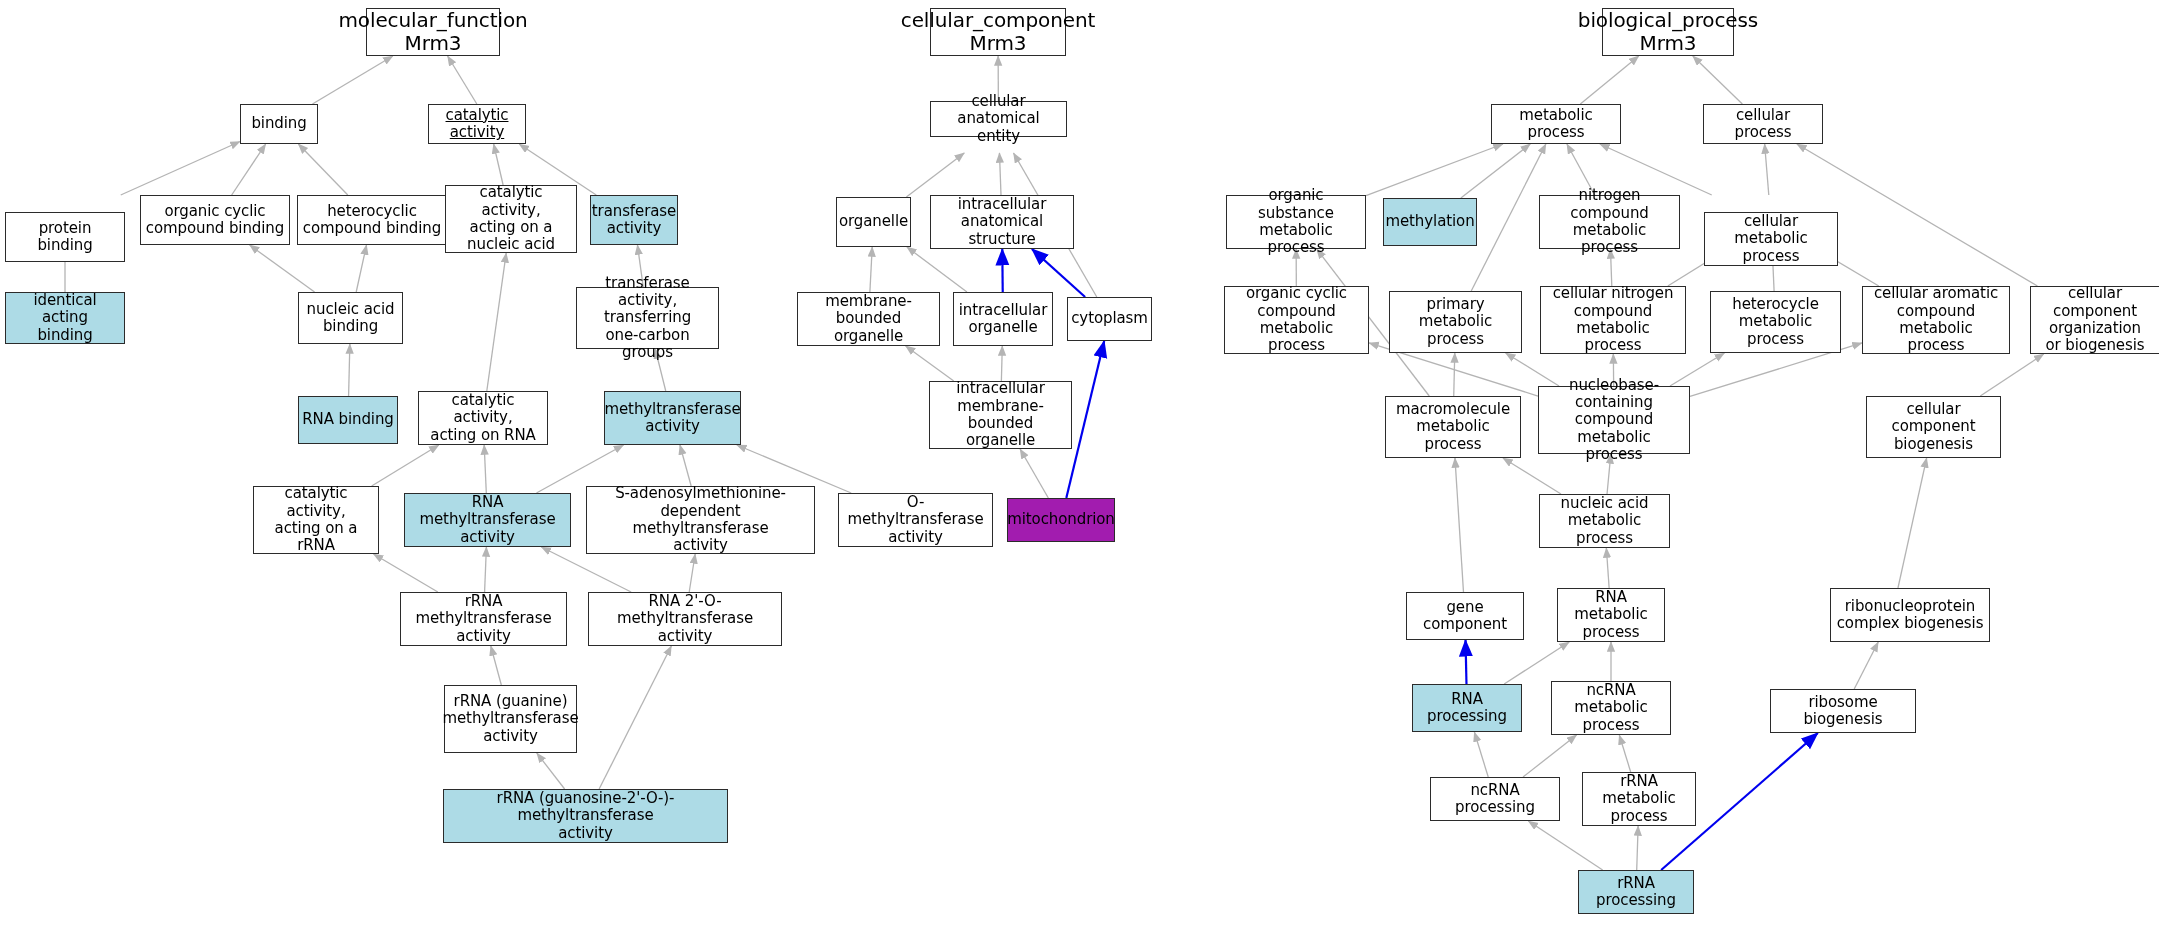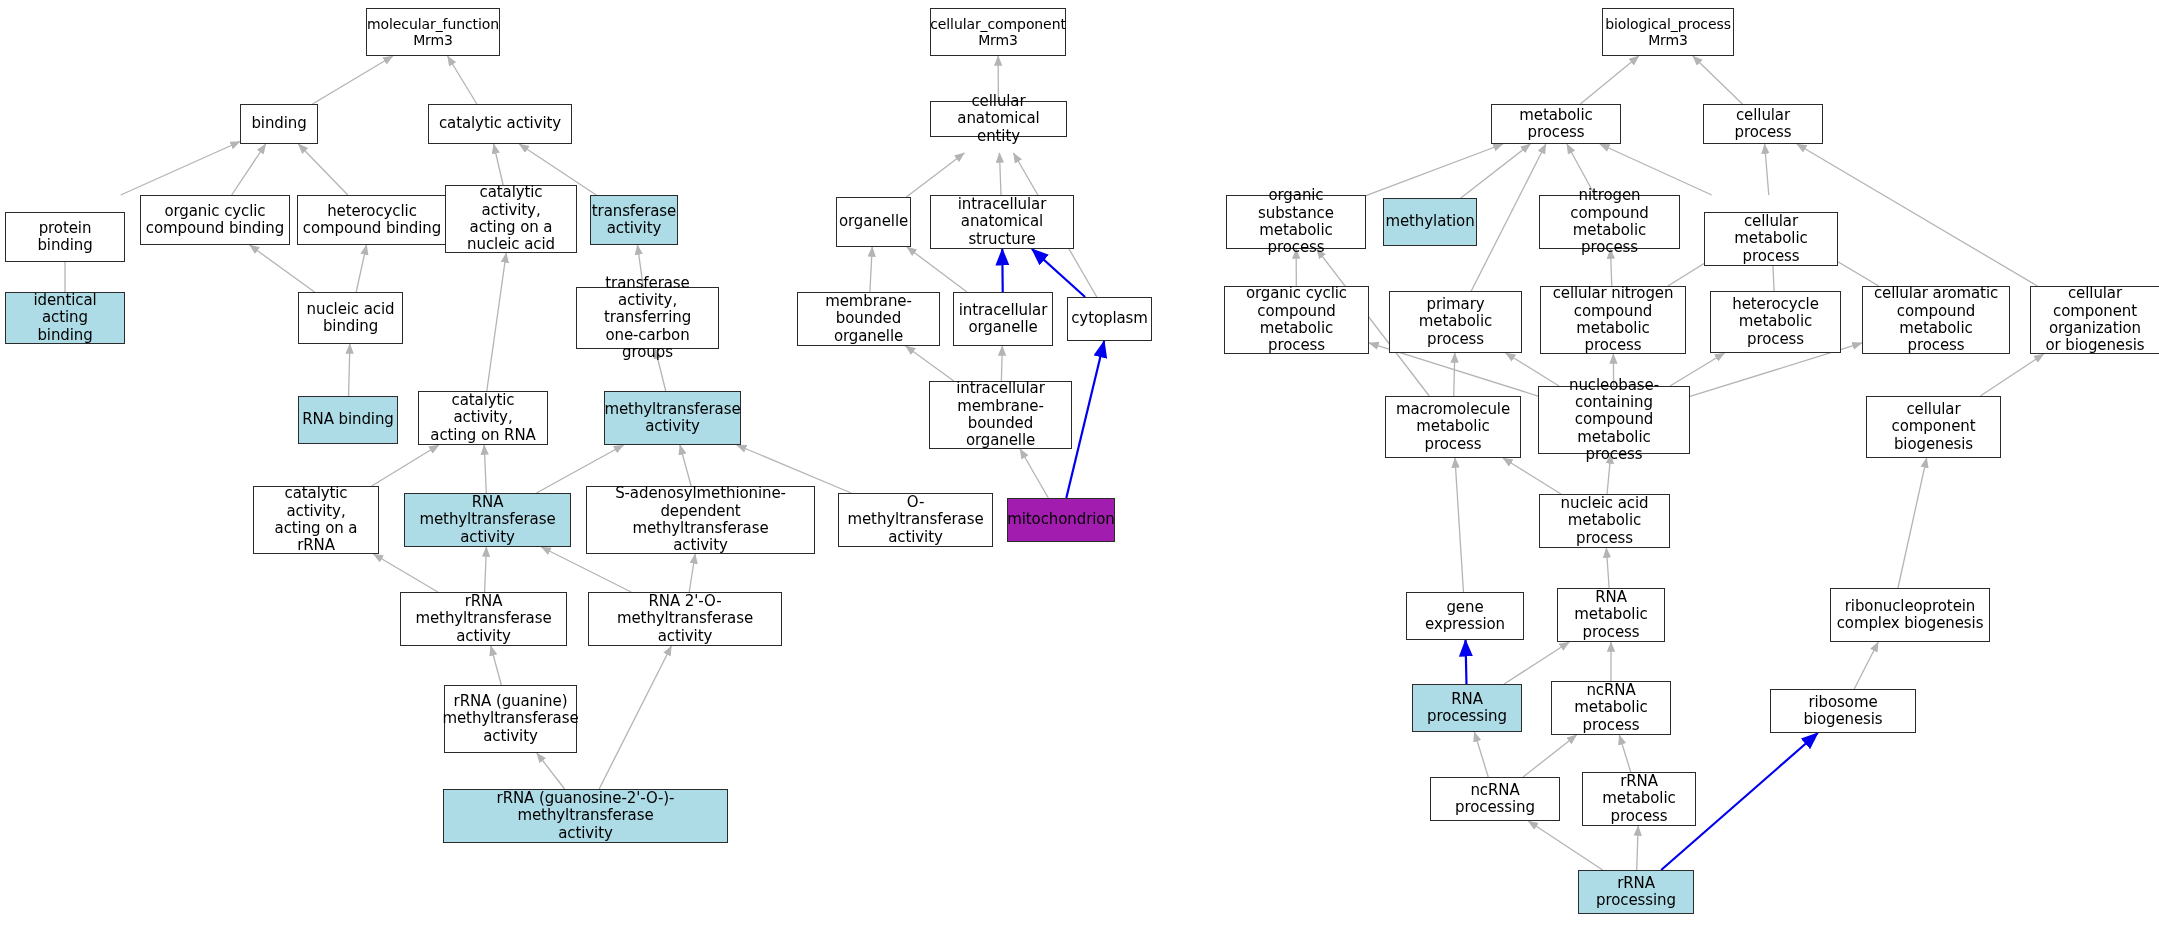--- a/index.html
+++ b/index.html
@@ -49,21 +49,21 @@
     white-space: pre-line;
     letter-spacing: -0.1px;
   }
   .go-node.fill-light {
     background: #addbe6;
   }
   .go-node.fill-strong {
     background: #a21caf;
   }
   .go-node.root {
-    font-size: 14px;
+    font-size: 20px;
   }
 </style>
 </head>
 <body>
 
 <div id="canvas">
   <svg id="edge-layer" viewBox="0 0 2159 936">
     <defs>
       <marker id="arrow-normal" markerWidth="9" markerHeight="9" refX="7.5" refY="3.2" orient="auto" markerUnits="strokeWidth">
         <path d="M0,0 L8,3.2 L0,6.4 z" fill="#b4b4b4"></path>
@@ -147,21 +147,21 @@
         <line x1="1630.6923076923076" y1="772" x2="1619.3076923076924" y2="735" stroke="#b4b4b4" stroke-width="1.3" marker-end="url(#arrow-normal)"></line>
         <line x1="1602.6451612903227" y1="870" x2="1528.3548387096773" y2="821" stroke="#b4b4b4" stroke-width="1.3" marker-end="url(#arrow-normal)"></line>
         <line x1="1636.7096774193549" y1="870" x2="1638.1290322580646" y2="826" stroke="#b4b4b4" stroke-width="1.3" marker-end="url(#arrow-normal)"></line>
         <line x1="1661.1602209944751" y1="870" x2="1817.8397790055249" y2="733" stroke="#0000ee" stroke-width="2.2" marker-end="url(#arrow-highlight)"></line>
       </g>
   </svg>
   <div id="node-layer">
       <div class="go-node root" style="left: 366px; top: 8px; width: 134px; height: 48px;">molecular_function
 Mrm3</div>
       <div class="go-node" style="left: 240px; top: 104px; width: 78px; height: 40px;">binding</div>
-      <div class="go-node" style="left: 428px; top: 104px; width: 144px; height: 40px;">catalytic activity</div>
+      <div class="go-node" style="left: 428px; top: 104px; width: 98px; height: 40px; text-decoration: underline;">catalytic activity</div>
       <div class="go-node" style="left: 5px; top: 212px; width: 120px; height: 50px;">protein binding</div>
       <div class="go-node" style="left: 140px; top: 195px; width: 150px; height: 50px;">organic cyclic
 compound binding</div>
       <div class="go-node" style="left: 297px; top: 195px; width: 150px; height: 50px;">heterocyclic
 compound binding</div>
       <div class="go-node" style="left: 445px; top: 185px; width: 132px; height: 68px;">catalytic activity,
 acting on a
 nucleic acid</div>
       <div class="go-node fill-light" style="left: 590px; top: 195px; width: 88px; height: 50px;">transferase
 activity</div>
@@ -241,21 +241,21 @@
 or biogenesis</div>
       <div class="go-node" style="left: 1385px; top: 396px; width: 136px; height: 62px;">macromolecule
 metabolic process</div>
       <div class="go-node" style="left: 1538px; top: 386px; width: 152px; height: 68px;">nucleobase-containing
 compound metabolic
 process</div>
       <div class="go-node" style="left: 1866px; top: 396px; width: 135px; height: 62px;">cellular component
 biogenesis</div>
       <div class="go-node" style="left: 1539px; top: 494px; width: 131px; height: 54px;">nucleic acid
 metabolic process</div>
-      <div class="go-node" style="left: 1406px; top: 592px; width: 118px; height: 48px;">gene expression</div>
+      <div class="go-node" style="left: 1406px; top: 592px; width: 118px; height: 48px;">gene component</div>
       <div class="go-node" style="left: 1557px; top: 588px; width: 108px; height: 54px;">RNA metabolic
 process</div>
       <div class="go-node" style="left: 1830px; top: 588px; width: 160px; height: 54px;">ribonucleoprotein
 complex biogenesis</div>
       <div class="go-node fill-light" style="left: 1412px; top: 684px; width: 110px; height: 48px;">RNA processing</div>
       <div class="go-node" style="left: 1551px; top: 681px; width: 120px; height: 54px;">ncRNA metabolic
 process</div>
       <div class="go-node" style="left: 1770px; top: 689px; width: 146px; height: 44px;">ribosome biogenesis</div>
       <div class="go-node" style="left: 1430px; top: 777px; width: 130px; height: 44px;">ncRNA processing</div>
       <div class="go-node" style="left: 1582px; top: 772px; width: 114px; height: 54px;">rRNA metabolic

